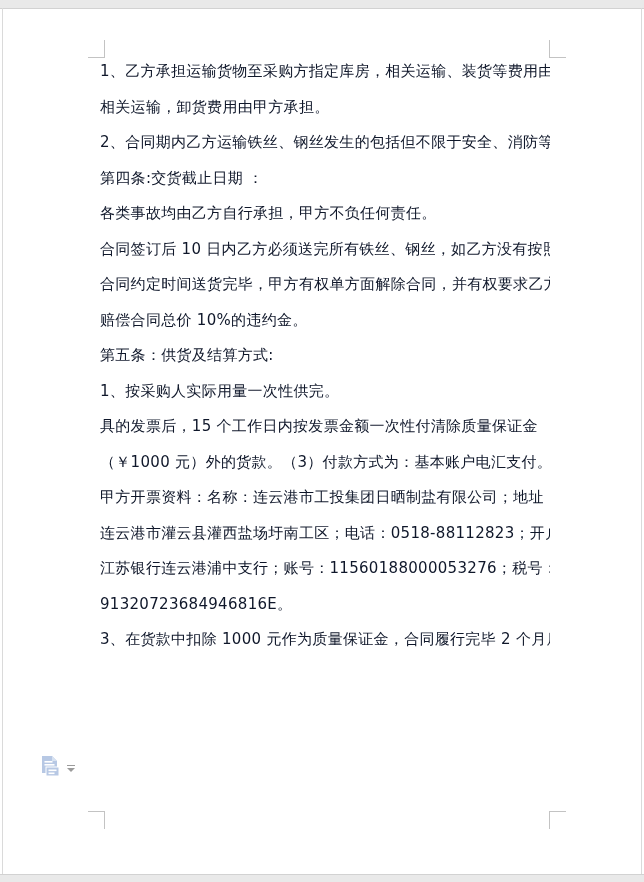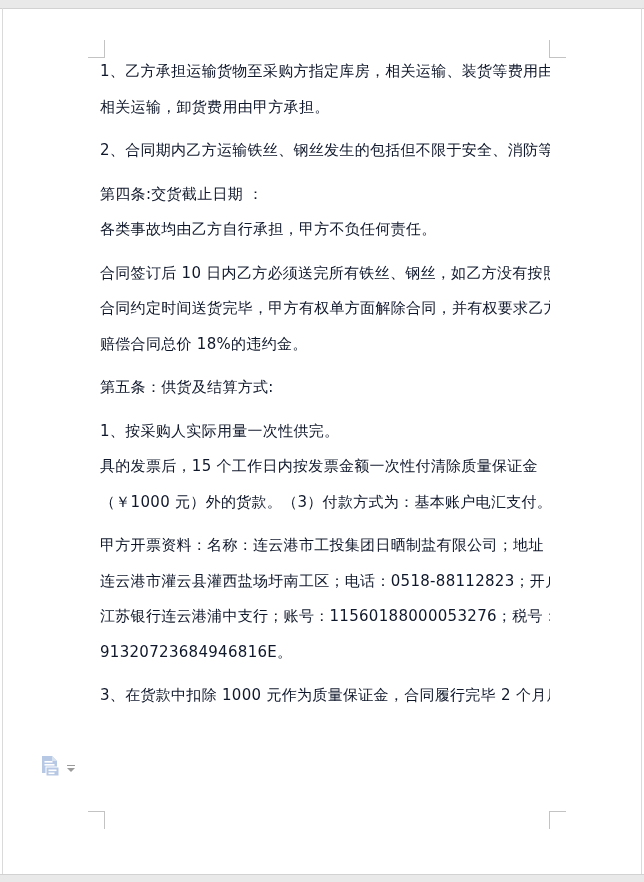--- a/index.html
+++ b/index.html
@@ -36,21 +36,21 @@
     color: #0f172a;
     font-size: 15px;
     letter-spacing: 0.3px;
   }
   .line {
     height: 35.5px;
     line-height: 35.5px;
     white-space: nowrap;
     overflow: hidden;
   }
-  .line.ps { margin-top: 8px; }
+  .line.ps { margin-top: 0; }
   .line.first { margin-top: 0; }
   
   .float-btn {
     position: absolute; left: 40px; top: 754px;
     display: flex; align-items: center; gap: 6px;
     cursor: pointer;
   }
   .doc-icon { display: block; }
   .dd-arrow { position: relative; width: 8px; height: 7px; margin-top: 2px; }
   .dd-arrow .bar {
@@ -83,21 +83,21 @@
   <div class="line first">1、乙方承担运输货物至采购方指定库房，相关运输、装货等费用由</div>
   <div class="line">相关运输，卸货费用由甲方承担。</div>
 
   <div class="line ps">2、合同期内乙方运输铁丝、钢丝发生的包括但不限于安全、消防等</div>
   <div class="line ps">第四条:交货截止日期 ：</div>
 
   <div class="line">各类事故均由乙方自行承担，甲方不负任何责任。</div>
 
   <div class="line ps">合同签订后 10 日内乙方必须送完所有铁丝、钢丝，如乙方没有按照</div>
   <div class="line">合同约定时间送货完毕，甲方有权单方面解除合同，并有权要求乙方</div>
-  <div class="line">赔偿合同总价 18%的违约金。</div>
+  <div class="line">赔偿合同总价 10%的违约金。</div>
 
   <div class="line ps">第五条：供货及结算方式:</div>
 
   <div class="line ps">1、按采购人实际用量一次性供完。</div>
 
   <div class="line">具的发票后，15 个工作日内按发票金额一次性付清除质量保证金</div>
   <div class="line">（￥1000 元）外的货款。（3）付款方式为：基本账户电汇支付。</div>
 
   <div class="line ps">甲方开票资料：名称：连云港市工投集团日晒制盐有限公司；地址：</div>
   <div class="line">连云港市灌云县灌西盐场圩南工区；电话：0518-88112823；开户行：</div>

